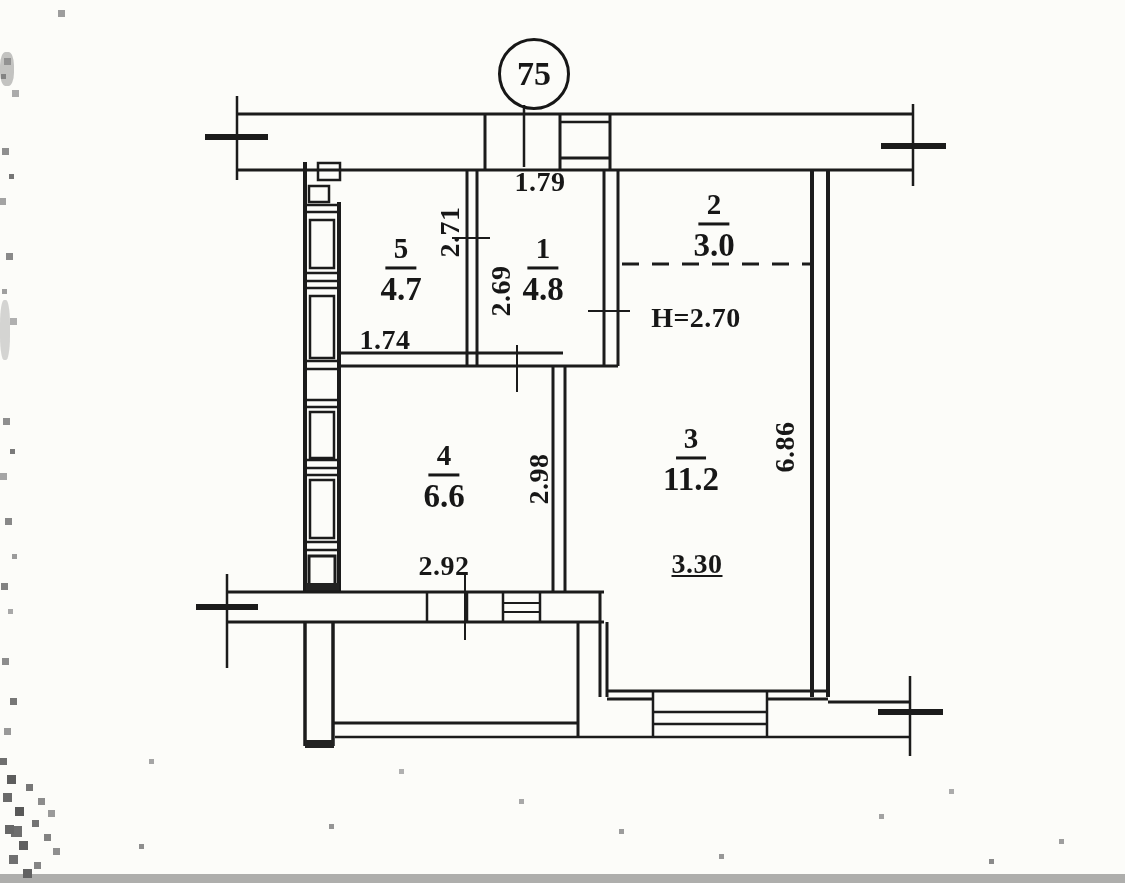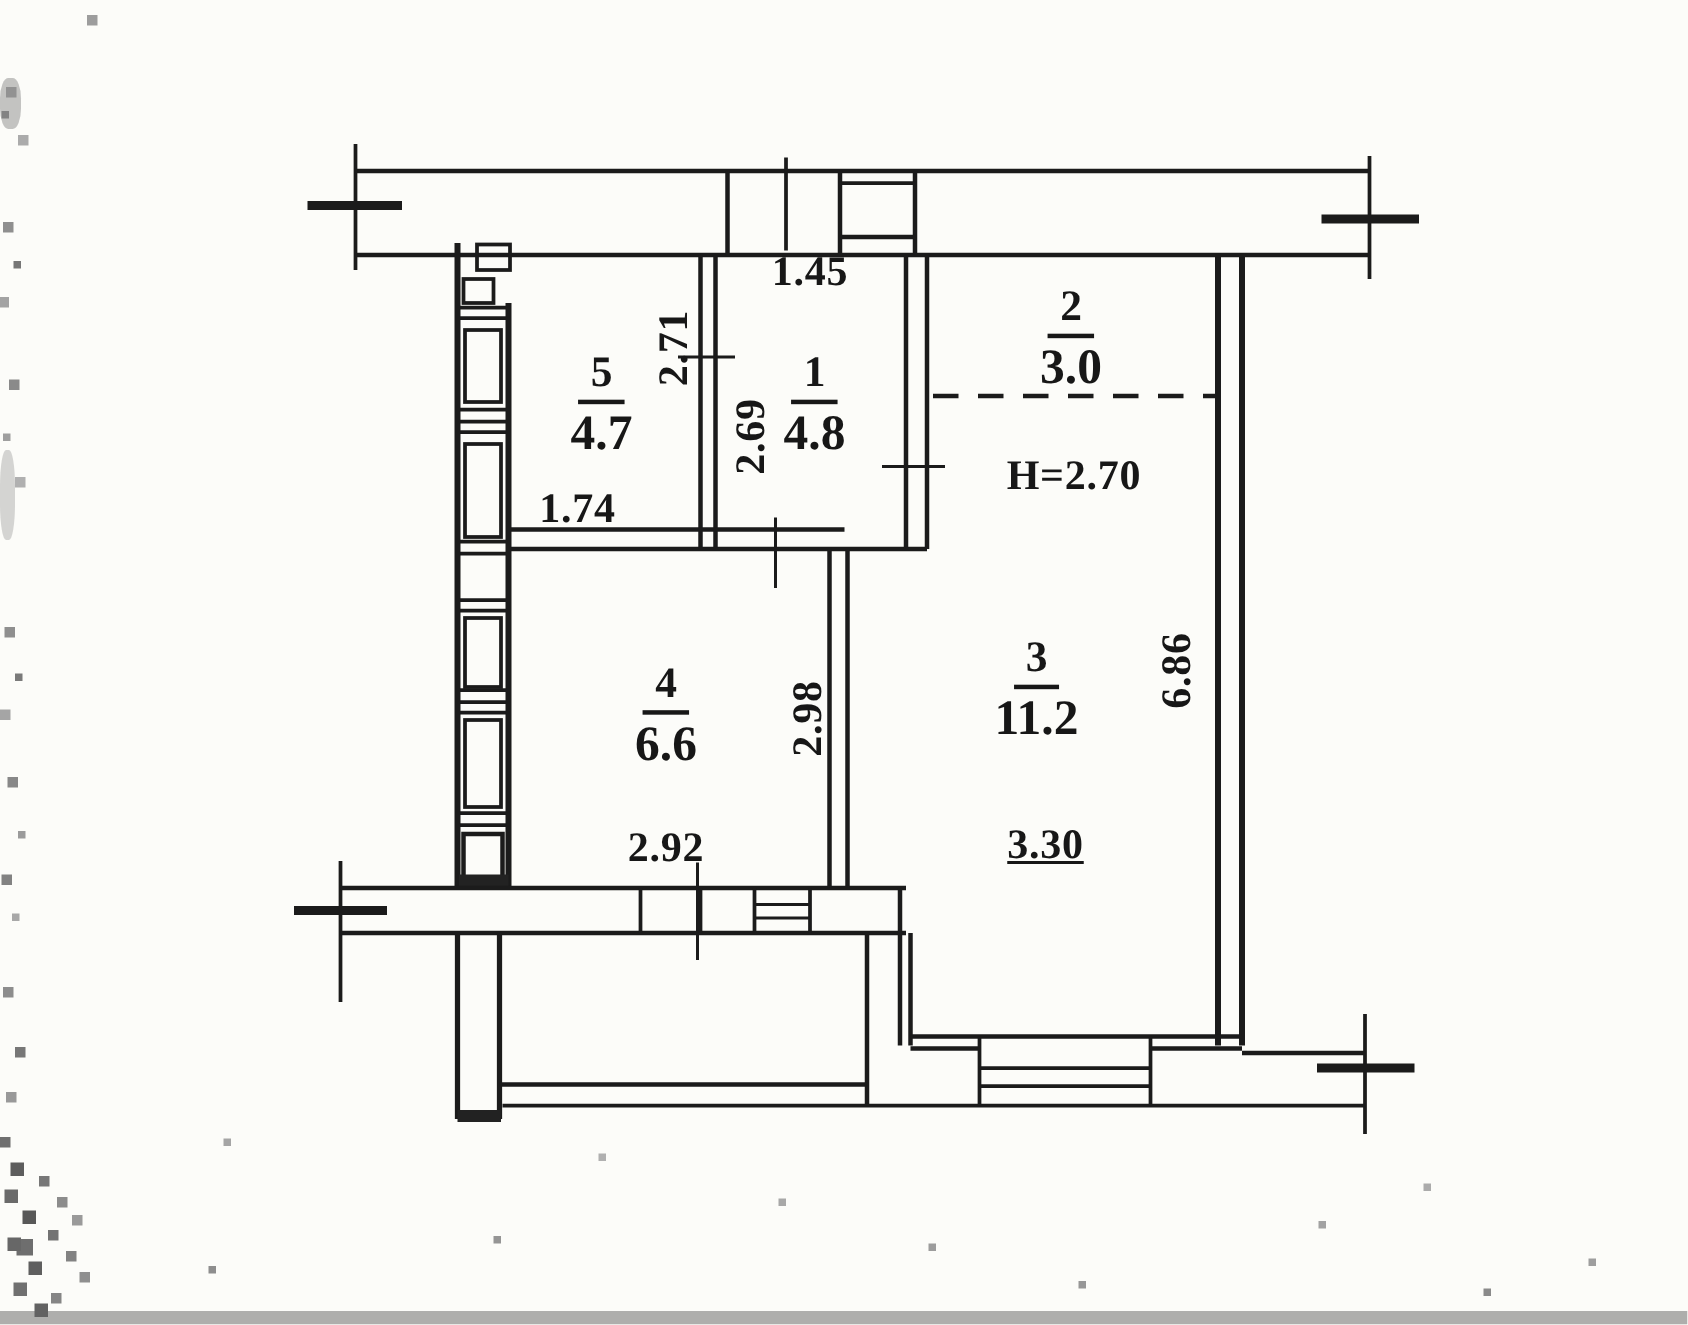--- a/index.html
+++ b/index.html
@@ -164,20 +164,23 @@
         <line x1="305" y1="622" x2="305" y2="746" stroke-width="3.5"></line>
         <line x1="333" y1="622" x2="333" y2="746" stroke-width="3.5"></line>
         <rect x="305" y="740" width="29" height="8" fill="#222" stroke="none"></rect>
         <line x1="578" y1="622" x2="578" y2="737" stroke-width="3"></line>
         <line x1="333" y1="723" x2="578" y2="723" stroke-width="3"></line>
         <line x1="335" y1="737" x2="910" y2="737" stroke-width="2.5"></line>
       </g>
     </g>
   </svg>
 
+  <div class="apt-circle">
+    <span>75</span>
+  </div>
 
   <div class="room-label" style="left:401px;top:270px;">
     <span class="rnum">5</span>
     <span class="rarea">4.7</span>
   </div>
   <div class="room-label" style="left:543px;top:270px;">
     <span class="rnum">1</span>
     <span class="rarea">4.8</span>
   </div>
   <div class="room-label" style="left:714px;top:226px;">
@@ -186,25 +189,25 @@
   </div>
   <div class="room-label" style="left:691px;top:460px;">
     <span class="rnum">3</span>
     <span class="rarea">11.2</span>
   </div>
   <div class="room-label" style="left:444px;top:477px;">
     <span class="rnum">4</span>
     <span class="rarea">6.6</span>
   </div>
 
-  <div class="lbl dim" style="left:540px;top:182px;">1.45</div>
+  <div class="lbl dim" style="left:540px;top:182px;">1.79</div>
   <div class="lbl dim vert" style="left:450px;top:232px;">2.71</div>
   <div class="lbl dim vert" style="left:501px;top:291px;">2.69</div>
   <div class="lbl dim" style="left:385px;top:340px;">1.74</div>
-  <div class="lbl dim" style="left:716px;top:318px;">H=2.70</div>
+  <div class="lbl dim" style="left:696px;top:318px;">H=2.70</div>
   <div class="lbl dim vert" style="left:785px;top:447px;">6.86</div>
   <div class="lbl dim" style="left:697px;top:564px;text-decoration:underline;">3.30</div>
   <div class="lbl dim vert" style="left:539px;top:479px;">2.98</div>
   <div class="lbl dim" style="left:444px;top:566px;">2.92</div>
 
   <div class="bottom-bar"></div>
   <div class="noise" style="left:0;top:0;
     box-shadow:
       6px 60px 0 2px #9a9a9a, 2px 75px 0 1px #7d7d7d, 14px 92px 0 2px #ababab,
       4px 150px 0 2px #8f8f8f, 10px 175px 0 1px #767676, 1px 200px 0 2px #a3a3a3,

